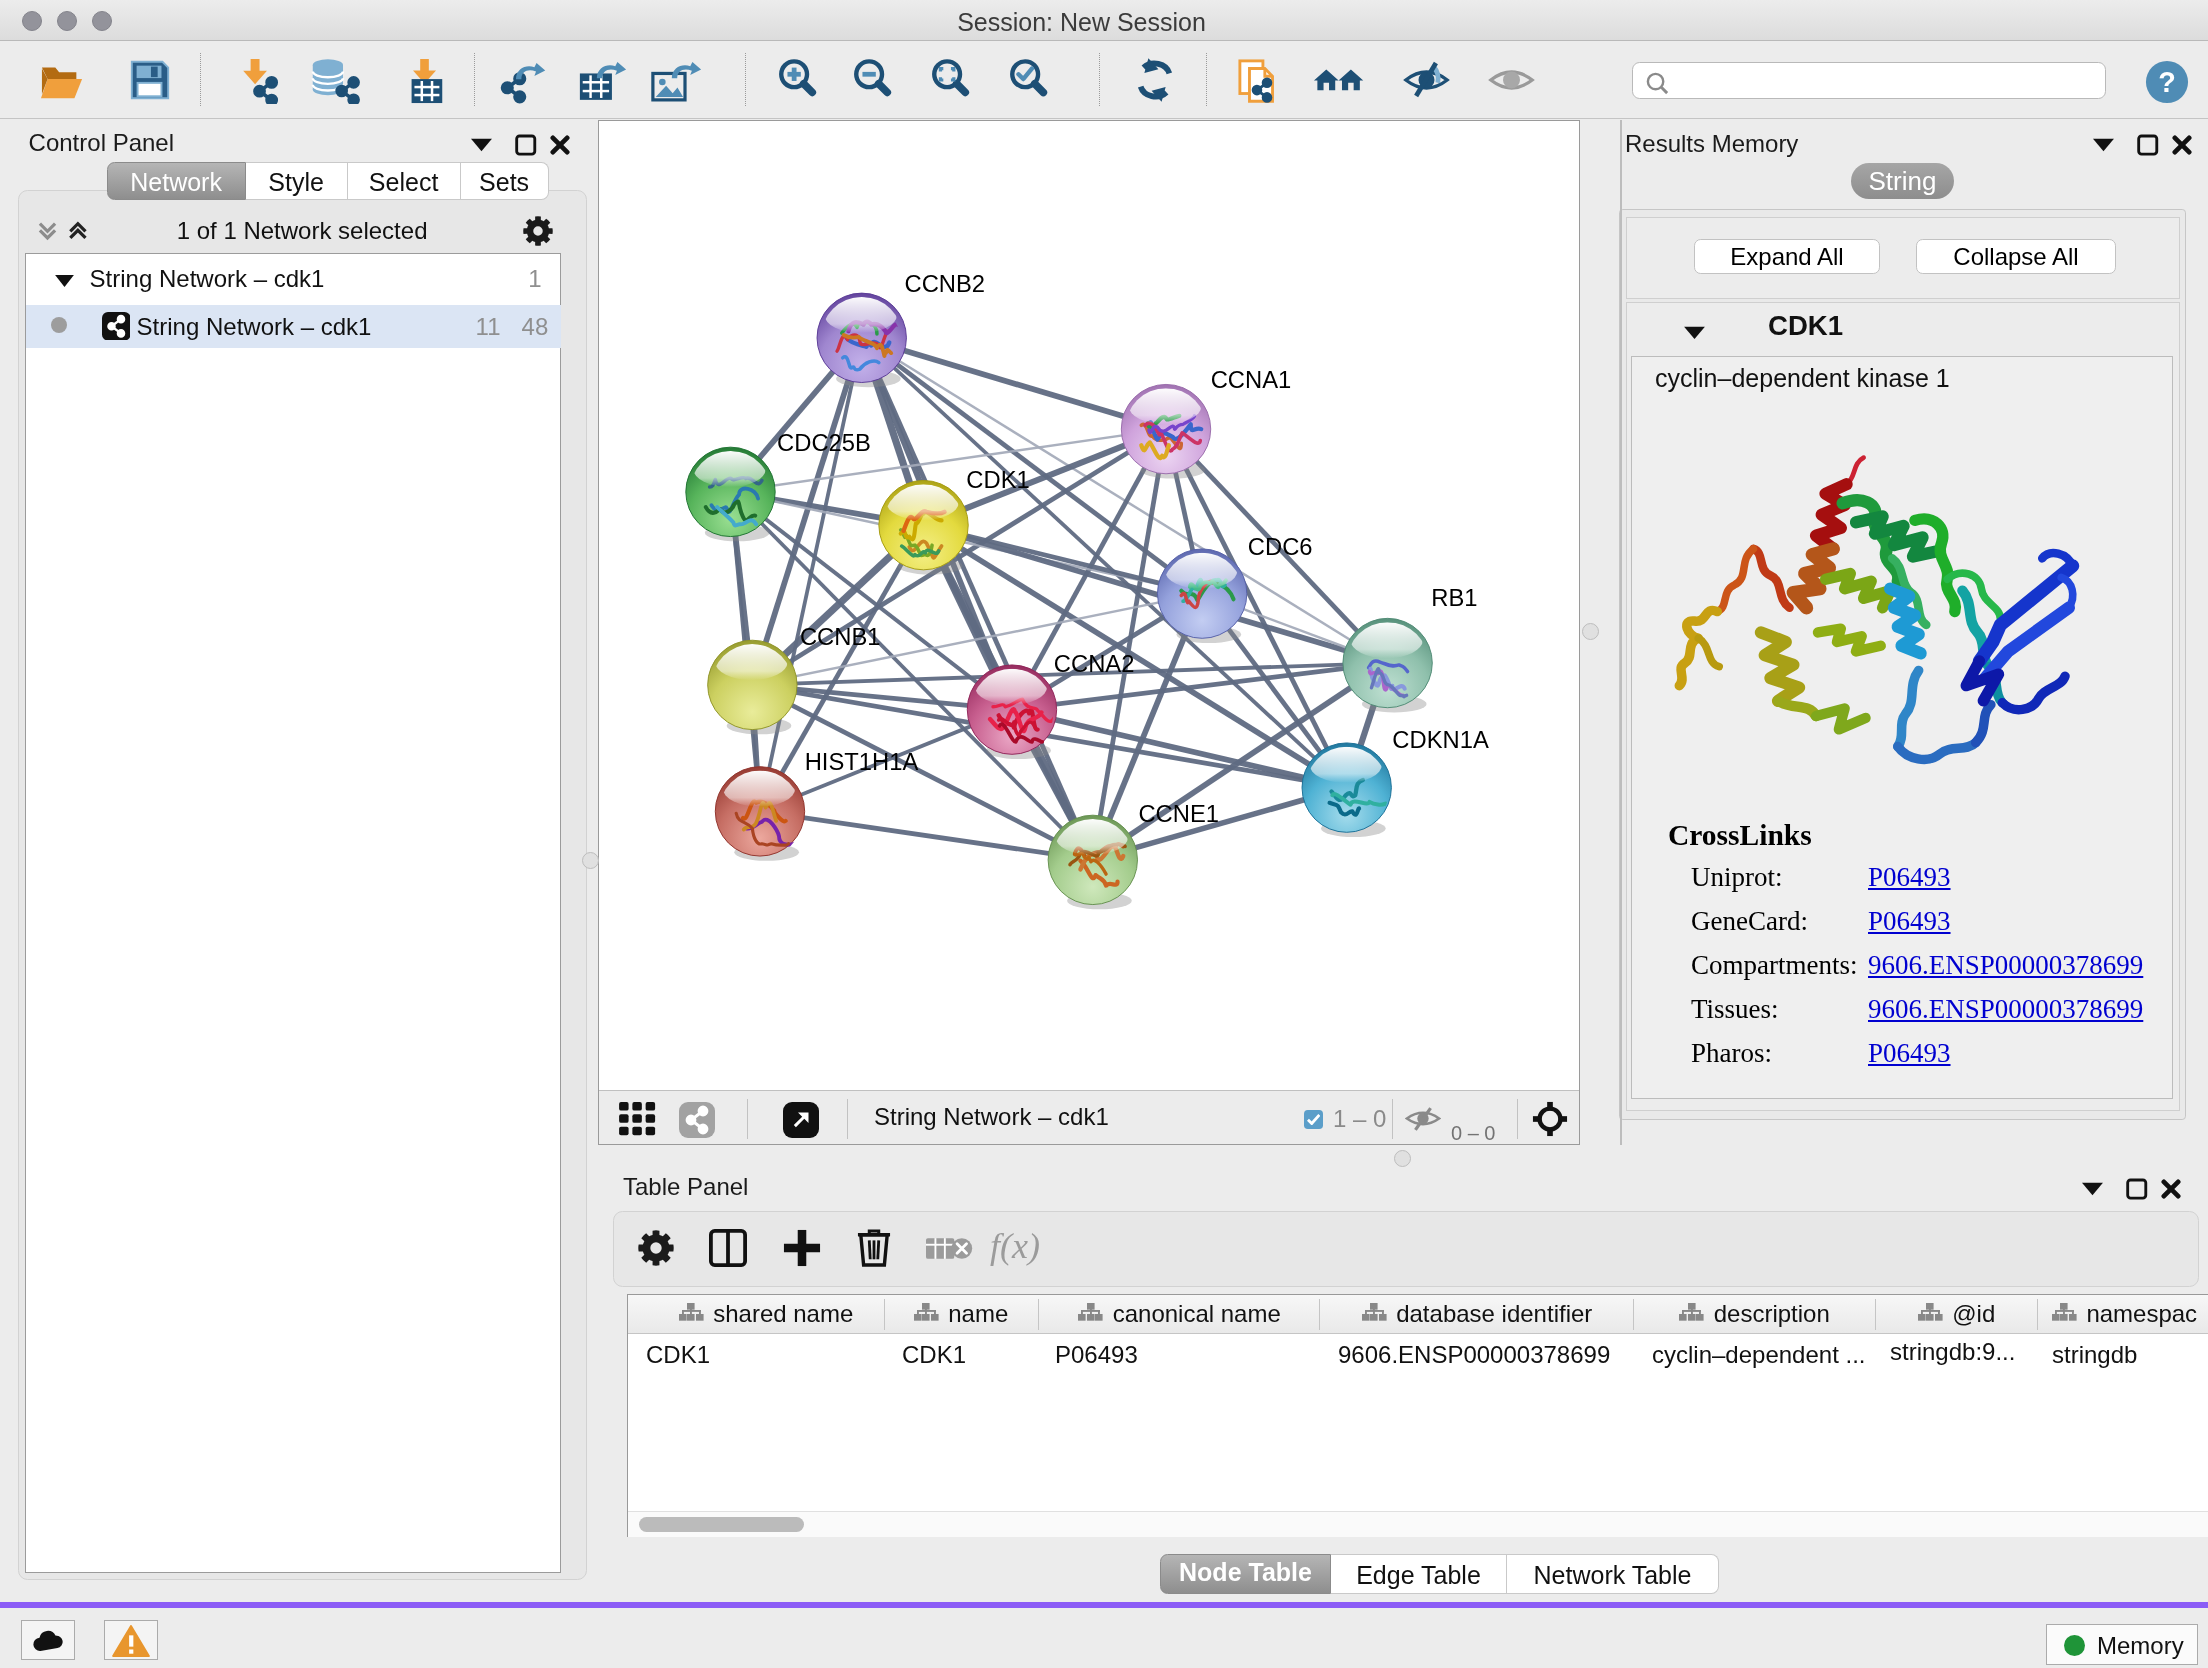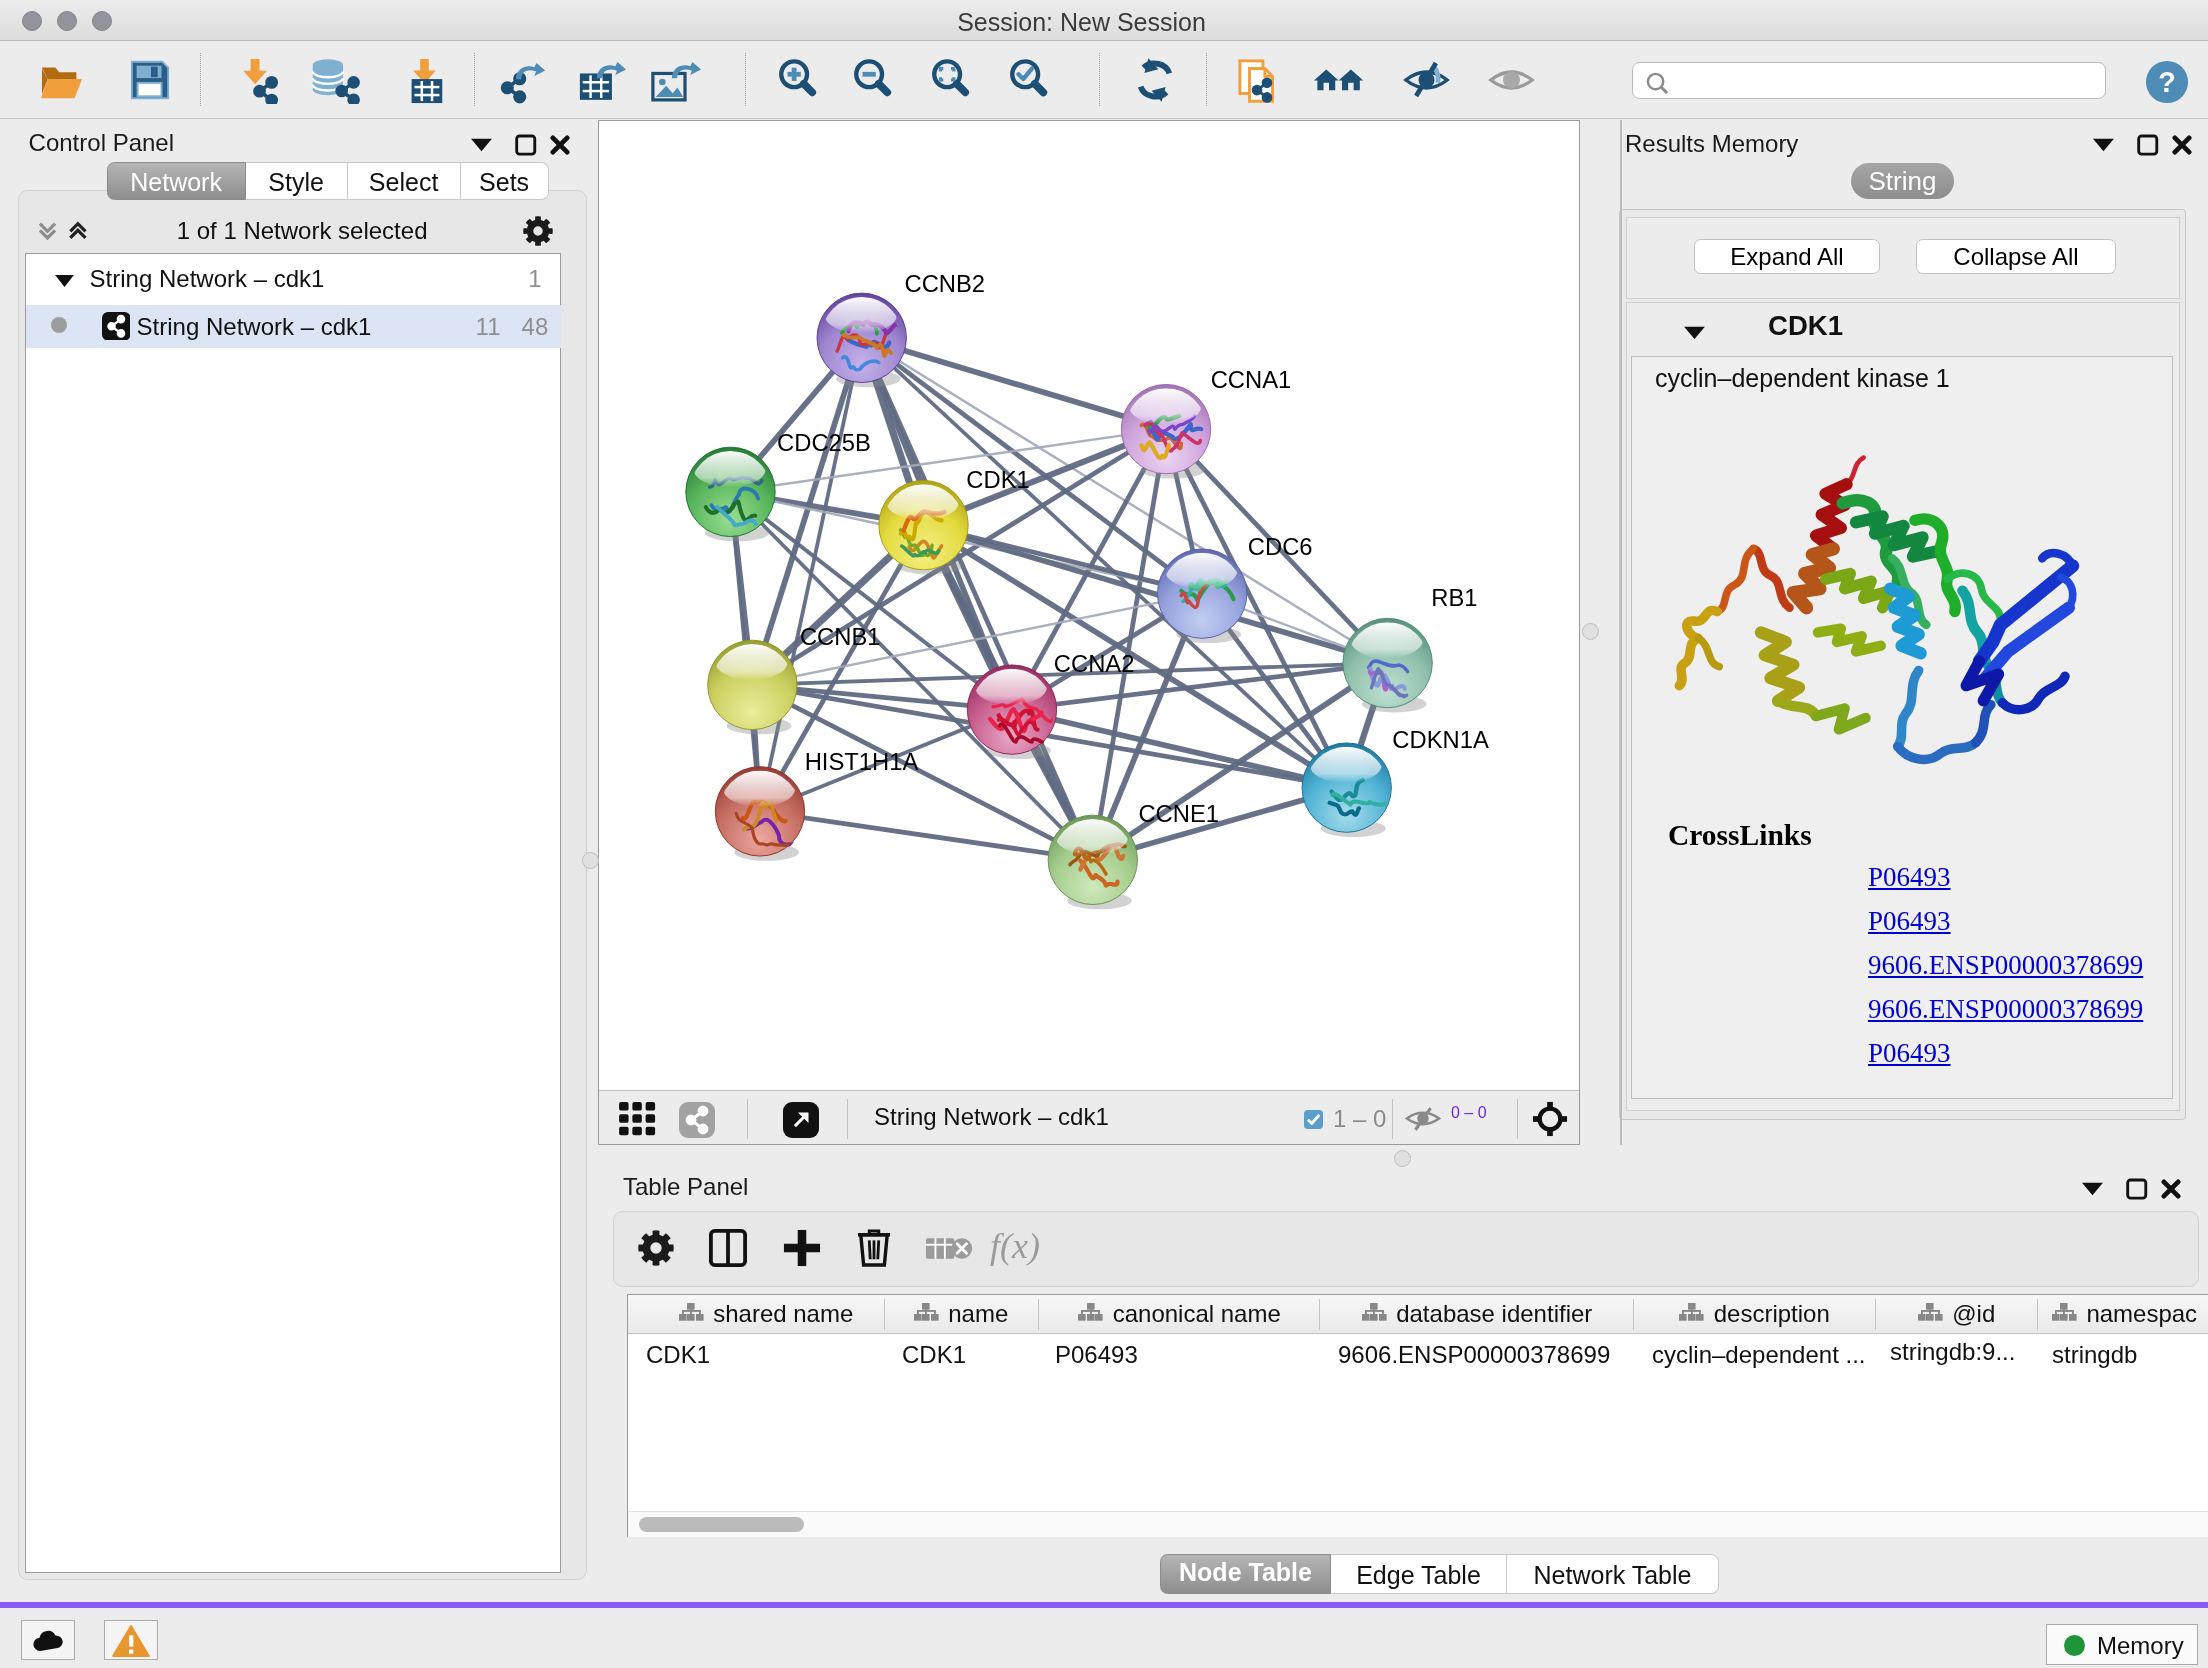--- a/index.html
+++ b/index.html
@@ -589,21 +589,21 @@
       <svg class="abs" style="left:708px;top:23px;" width="13.3" height="11.4" viewBox="0 0 14 12">
           <path d="M1,6 L5,10 L13,1" fill="none" stroke="#ffffff" stroke-width="3"></path>
         </svg>
       <div style="position:absolute;left:734px;top:14.3px;font-size:24px;color:#8a8a8a;">1 – 0</div>
       <div style="position:absolute;left:793px;top:7.6px;height:40px;border-left:1px solid #c2c2c2;"></div>
       <svg class="abs" style="left:806px;top:15px;" width="36" height="26" viewBox="0 0 38 27">
         <path d="M2,13 Q19,1 36,13 Q19,25 2,13 Z" fill="none" stroke="#8a8a8a" stroke-width="2.6"></path>
         <circle cx="19" cy="13" r="6" fill="#8a8a8a"></circle>
         <line x1="27" y1="2" x2="11" y2="25" stroke="#8a8a8a" stroke-width="3.4"></line>
       </svg>
-      <div style="position:absolute;left:852px;top:13px;font-size:16px;color:#6d28d9;">0 – 0</div>
+      <div style="position:absolute;left:852px;top:31px;font-size:20px;color:#737373;">0 – 0</div>
       <div style="position:absolute;left:918px;top:7.6px;height:40px;border-left:1px solid #c2c2c2;"></div>
       <svg class="abs" style="left:933px;top:9.5px;" width="36" height="36" viewBox="0 0 38 38">
         <circle cx="19" cy="19" r="11" fill="none" stroke="#111" stroke-width="4.6"></circle>
         <g stroke="#111" stroke-width="6">
             <line x1="19" y1="1" x2="19" y2="10"></line>
             <line x1="19" y1="28" x2="19" y2="37"></line>
             <line x1="1" y1="19" x2="10" y2="19"></line>
             <line x1="28" y1="19" x2="37" y2="19"></line>
           </g>
       </svg>
@@ -668,20 +668,23 @@
 <path d="M428,126 L352,188 L344,206 L330,226" stroke="#1535cc" stroke-width="14"></path>
 <path d="M424,170 L360,216 L336,244" stroke="#2248dd" stroke-width="13"></path>
 <path d="M428,126 C422,112 404,108 396,118" stroke="#1535cc" stroke-width="9"></path>
 <path d="M424,170 C432,158 428,142 416,138" stroke="#2248dd" stroke-width="8"></path>
 <path d="M330,226 l-14,26 l34,-12 l-16,28" stroke="#0d18a8" stroke-width="12"></path>
 <path d="M354,270 C366,282 386,278 392,266 C398,254 416,254 420,242" stroke="#1028b8" stroke-width="10"></path>
 </g>
 </svg>
 
       <div style="position:absolute;left:48px;top:609px;font-family:'Liberation Serif',serif;font-size:29.5px;font-weight:bold;color:#000;">CrossLinks</div>
+      <div style="position:absolute;left:71px;top:645px;font-family:'Liberation Serif',serif;font-size:27px;color:#000;line-height:44px;">
+        Uniprot:<br>GeneCard:<br>Compartments:<br>Tissues:<br>Pharos:
+      </div>
       <div style="position:absolute;left:248px;top:645px;font-family:'Liberation Serif',serif;font-size:27px;color:#0000d0;line-height:44px;text-decoration:underline;">
         P06493<br>P06493<br>9606.ENSP00000378699<br>9606.ENSP00000378699<br>P06493
       </div>
     </div>
   </div>
 
   <div id="tpanel">
     <div class="phdr" style="position:absolute;left:25px;top:11.4px;">Table Panel</div>
     <svg class="abs" style="left:1484px;top:15px;" width="99" height="25" viewBox="0 0 104 26">
       <path d="M0,6 L22,6 L11,19 Z" fill="#111"></path>

